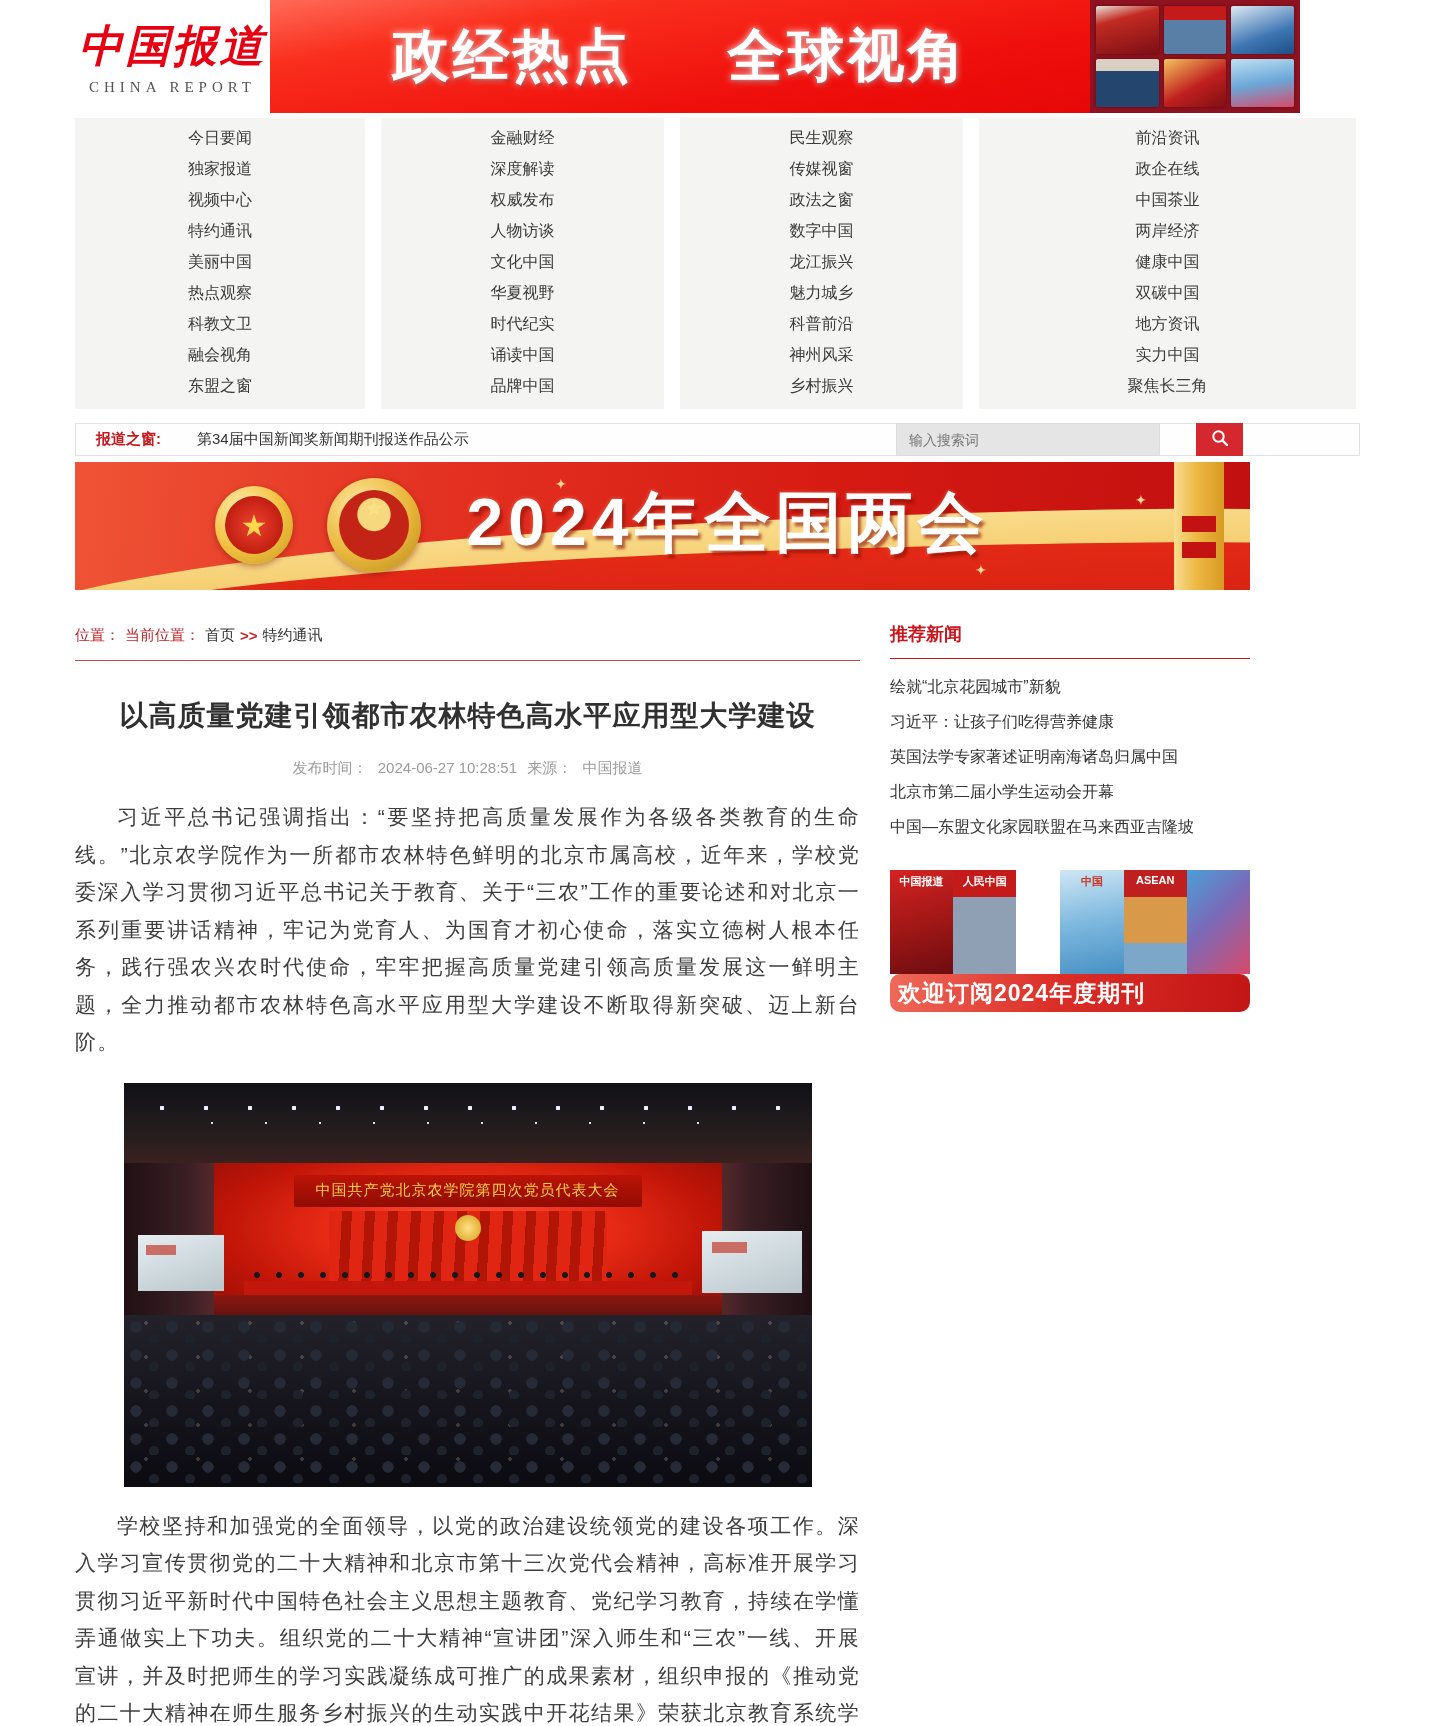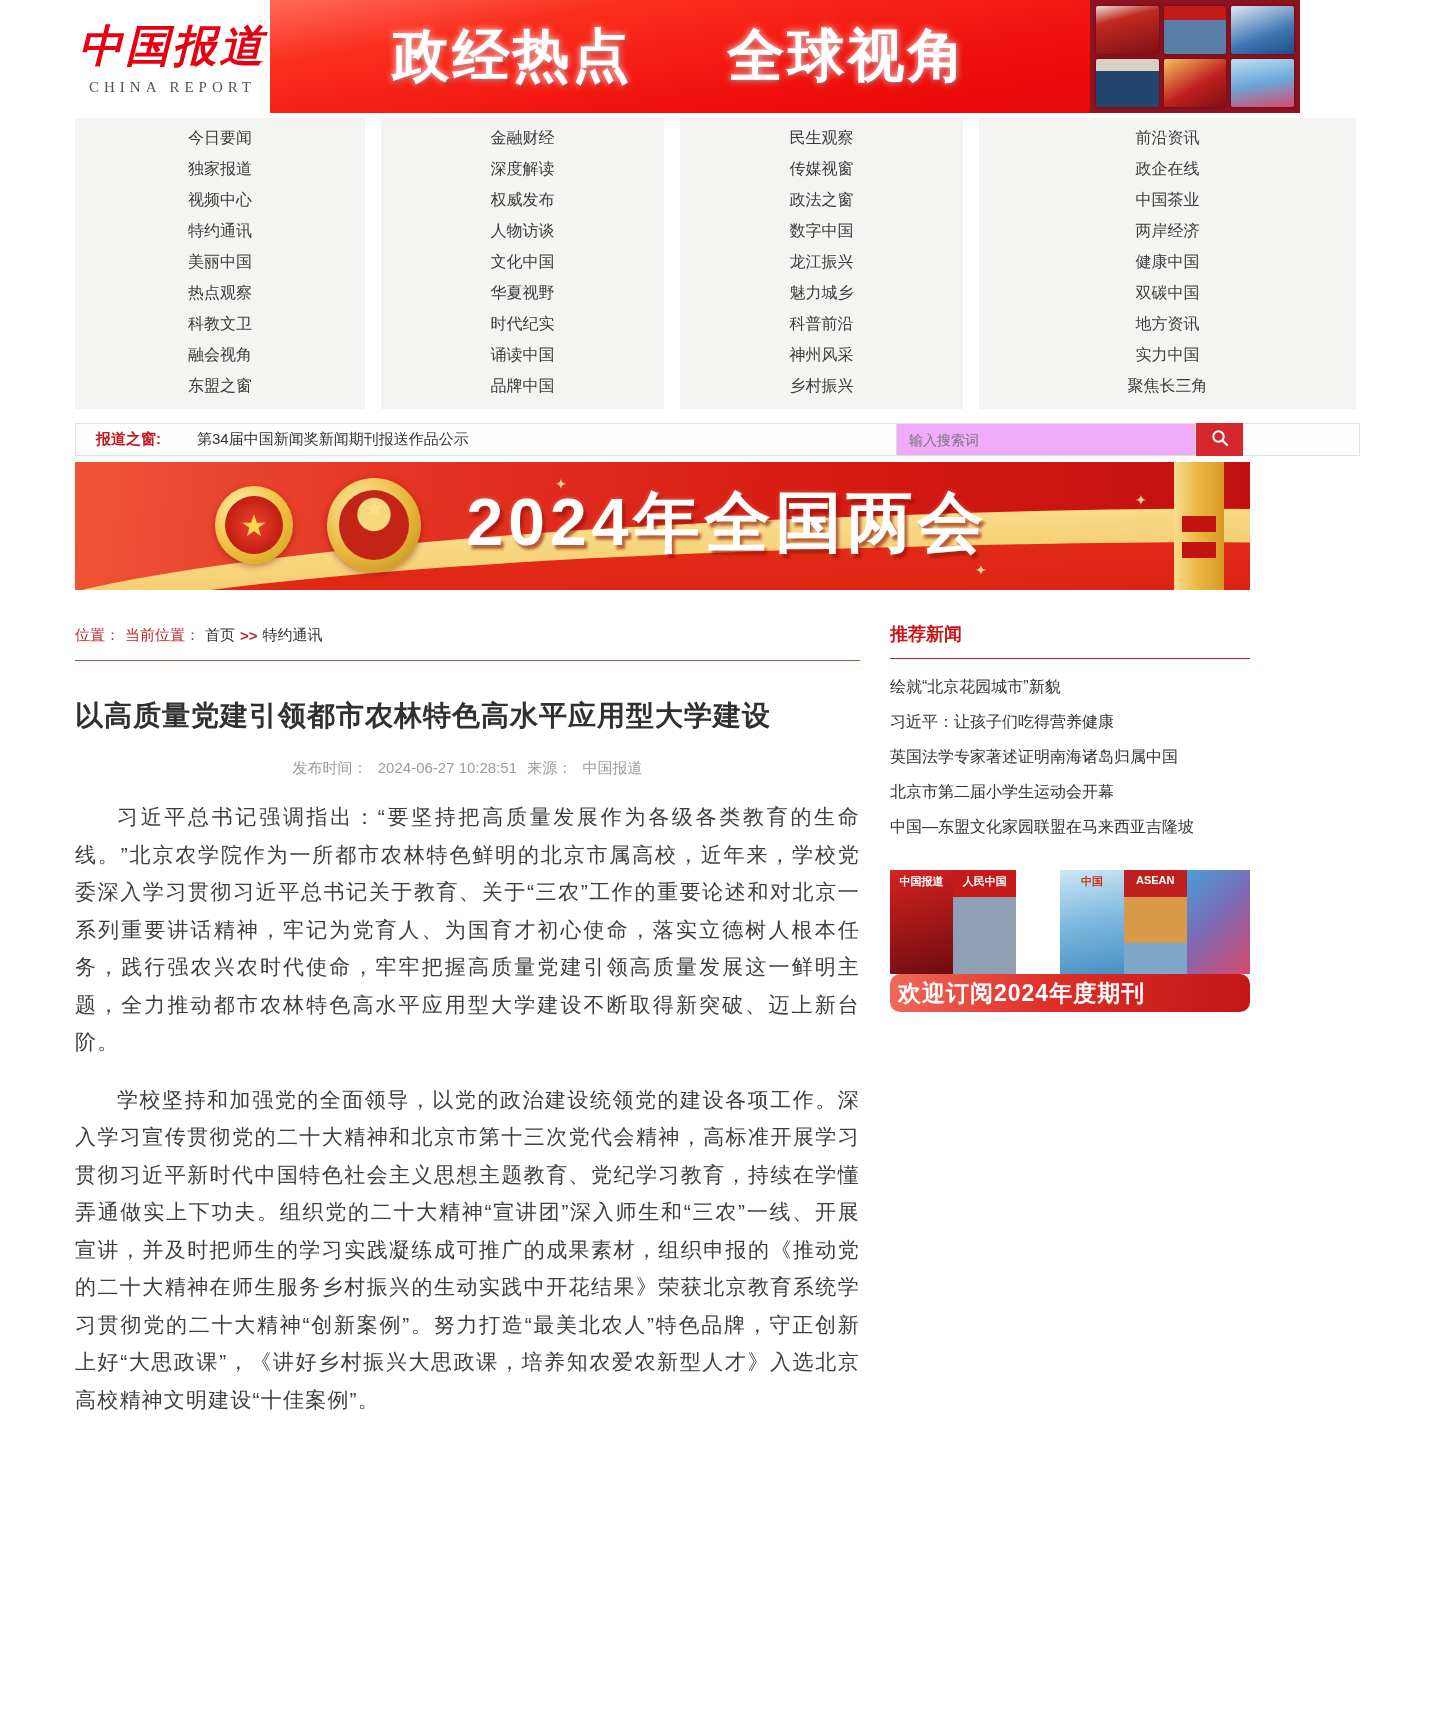--- a/index.html
+++ b/index.html
@@ -26,21 +26,21 @@
   
   .mainnav { margin-top:5px; display:flex; gap:16px; }
   .nav-group { background:#f4f4f2; padding:10px 6px 12px; display:grid; grid-template-columns:repeat(1,1fr); row-gap:10px; align-items:center; }
   .ng1 { width:290px; } .ng2 { width:283px; } .ng3 { width:283px; } .ng4 { width:377px; }
   .nav-link { font-size:16px; color:#3b3b3b; text-align:center; cursor:pointer; white-space:nowrap; }
 
   
   .notice-bar { margin-top:14px; height:33px; border:1px solid #e2e2e2; background:#fefefe; display:flex; align-items:center; position:relative; }
   .notice-label { color:#c61a1f; font-weight:bold; font-size:15px; margin-left:20px; }
   .notice-link { margin-left:36px; font-size:15px; color:#333; cursor:pointer; }
-  .search-input { position:absolute; left:820px; top:-1px; width:300px; height:33px; border:1px solid #dcdcdc; padding:0 12px; font-size:14px; color:#666; background:#f0abfc; outline:none; font-family:inherit; }
+  .search-input { position:absolute; left:820px; top:-1px; width:264px; height:33px; border:1px solid #dcdcdc; padding:0 12px; font-size:14px; color:#666; background:#e5e5e5; outline:none; font-family:inherit; }
   .search-btn { position:absolute; left:1120px; top:-1px; width:47px; height:33px; background:#d4272e; border:none; display:flex; align-items:center; justify-content:center; cursor:pointer; }
 
   
   .hero { margin-top:6px; width:1175px; height:128px; position:relative; overflow:hidden;
       background:linear-gradient(95deg,#ef5436 0%,#e43222 30%,#d51a12 65%,#c11010 100%); }
   .hero-gold { position:absolute; left:-6%; width:115%; height:190px; top:62px; background:linear-gradient(180deg,#f9dc8c 0%,#f2c159 45%,#e8ab35 100%);
       border-radius:100% 80% 0 0 / 130px 40px 0 0; transform:rotate(-2.5deg); }
   .hero-gold-inner { position:absolute; left:-6%; width:115%; height:190px; top:92px; background:linear-gradient(180deg,#e32a17 0%,#c51309 100%);
       border-radius:100% 85% 0 0 / 120px 35px 0 0; transform:rotate(-2deg); }
   .hero-title { position:absolute; left:130px; right:0; top:16px; text-align:center; font-size:66px; font-weight:900; color:#fff; letter-spacing:5px;
@@ -59,21 +59,21 @@
   .col-left { width:785px; }
   .col-right { width:360px; }
 
   
   .breadcrumb { padding:14px 0 15px; border-bottom:1px solid #c04a4a; font-size:15px; display:flex; align-items:center; gap:5px; }
   .bc-red { color:#c0262c; }
   .bc-link { color:#333; cursor:pointer; }
   .bc-sep { color:#c0262c; font-weight:bold; }
 
   
-  .article-title { font-size:28px; font-weight:700; color:#303030; margin-top:36px; letter-spacing:1px; }
+  .article-title { text-align:center; font-size:28px; font-weight:700; color:#303030; margin-top:36px; letter-spacing:1px; }
   .article-meta { text-align:center; margin-top:24px; font-size:15px; color:#9c9c9c; }
   .article-meta span { margin:0 3px; }
   .article-body p { font-size:21px; color:#3e3e3e; line-height:37.5px; text-align:justify; text-indent:2em; letter-spacing:1.2px; margin-top:20px; }
 
   
   .photo { width:688px; height:404px; margin:22px auto 0; position:relative; overflow:hidden; background:#191a20; }
   .ph-ceiling { position:absolute; top:0; left:0; right:0; height:80px; background:linear-gradient(180deg,#101116 0%,#241d1e 60%,#39211f 100%); }
   .ph-ceiling::before { content:''; position:absolute; top:20px; left:28px; right:28px; height:10px;
       background-image:radial-gradient(circle 3.5px at 10px 5px,#eef 60%,transparent 66%); background-size:44px 10px; background-repeat:repeat-x; }
   .ph-ceiling::after { content:''; position:absolute; top:36px; left:80px; right:80px; height:8px;
@@ -250,20 +250,34 @@
         <h1 class="article-title">以高质量党建引领都市农林特色高水平应用型大学建设</h1>
         <div class="article-meta">
           <span>发布时间：</span>
           <span>2024-06-27 10:28:51</span>
           <span>来源：</span>
           <span>中国报道</span>
         </div>
         <div class="article-body">
           <p>习近平总书记强调指出：“要坚持把高质量发展作为各级各类教育的生命线。”北京农学院作为一所都市农林特色鲜明的北京市属高校，近年来，学校党委深入学习贯彻习近平总书记关于教育、关于“三农”工作的重要论述和对北京一系列重要讲话精神，牢记为党育人、为国育才初心使命，落实立德树人根本任务，践行强农兴农时代使命，牢牢把握高质量党建引领高质量发展这一鲜明主题，全力推动都市农林特色高水平应用型大学建设不断取得新突破、迈上新台阶。</p>
 
+          <div class="photo">
+            <div class="ph-ceiling"></div>
+            <div class="ph-wall l"></div>
+            <div class="ph-wall r"></div>
+            <div class="ph-stage">
+              <div class="ph-banner">中国共产党北京农学院第四次党员代表大会</div>
+              <div class="ph-flags"></div>
+              <div class="ph-dais"></div>
+              <div class="ph-stagefront"></div>
+            </div>
+            <div class="ph-screen l"></div>
+            <div class="ph-screen r"></div>
+            <div class="ph-audience"></div>
+          </div>
 
           <p>学校坚持和加强党的全面领导，以党的政治建设统领党的建设各项工作。深入学习宣传贯彻党的二十大精神和北京市第十三次党代会精神，高标准开展学习贯彻习近平新时代中国特色社会主义思想主题教育、党纪学习教育，持续在学懂弄通做实上下功夫。组织党的二十大精神“宣讲团”深入师生和“三农”一线、开展宣讲，并及时把师生的学习实践凝练成可推广的成果素材，组织申报的《推动党的二十大精神在师生服务乡村振兴的生动实践中开花结果》荣获北京教育系统学习贯彻党的二十大精神“创新案例”。努力打造“最美北农人”特色品牌，守正创新上好“大思政课”，《讲好乡村振兴大思政课，培养知农爱农新型人才》入选北京高校精神文明建设“十佳案例”。</p>
         </div>
       </article>
     </div>
 
     <aside class="col-right">
       <div class="side-title">推荐新闻</div>
 
 

